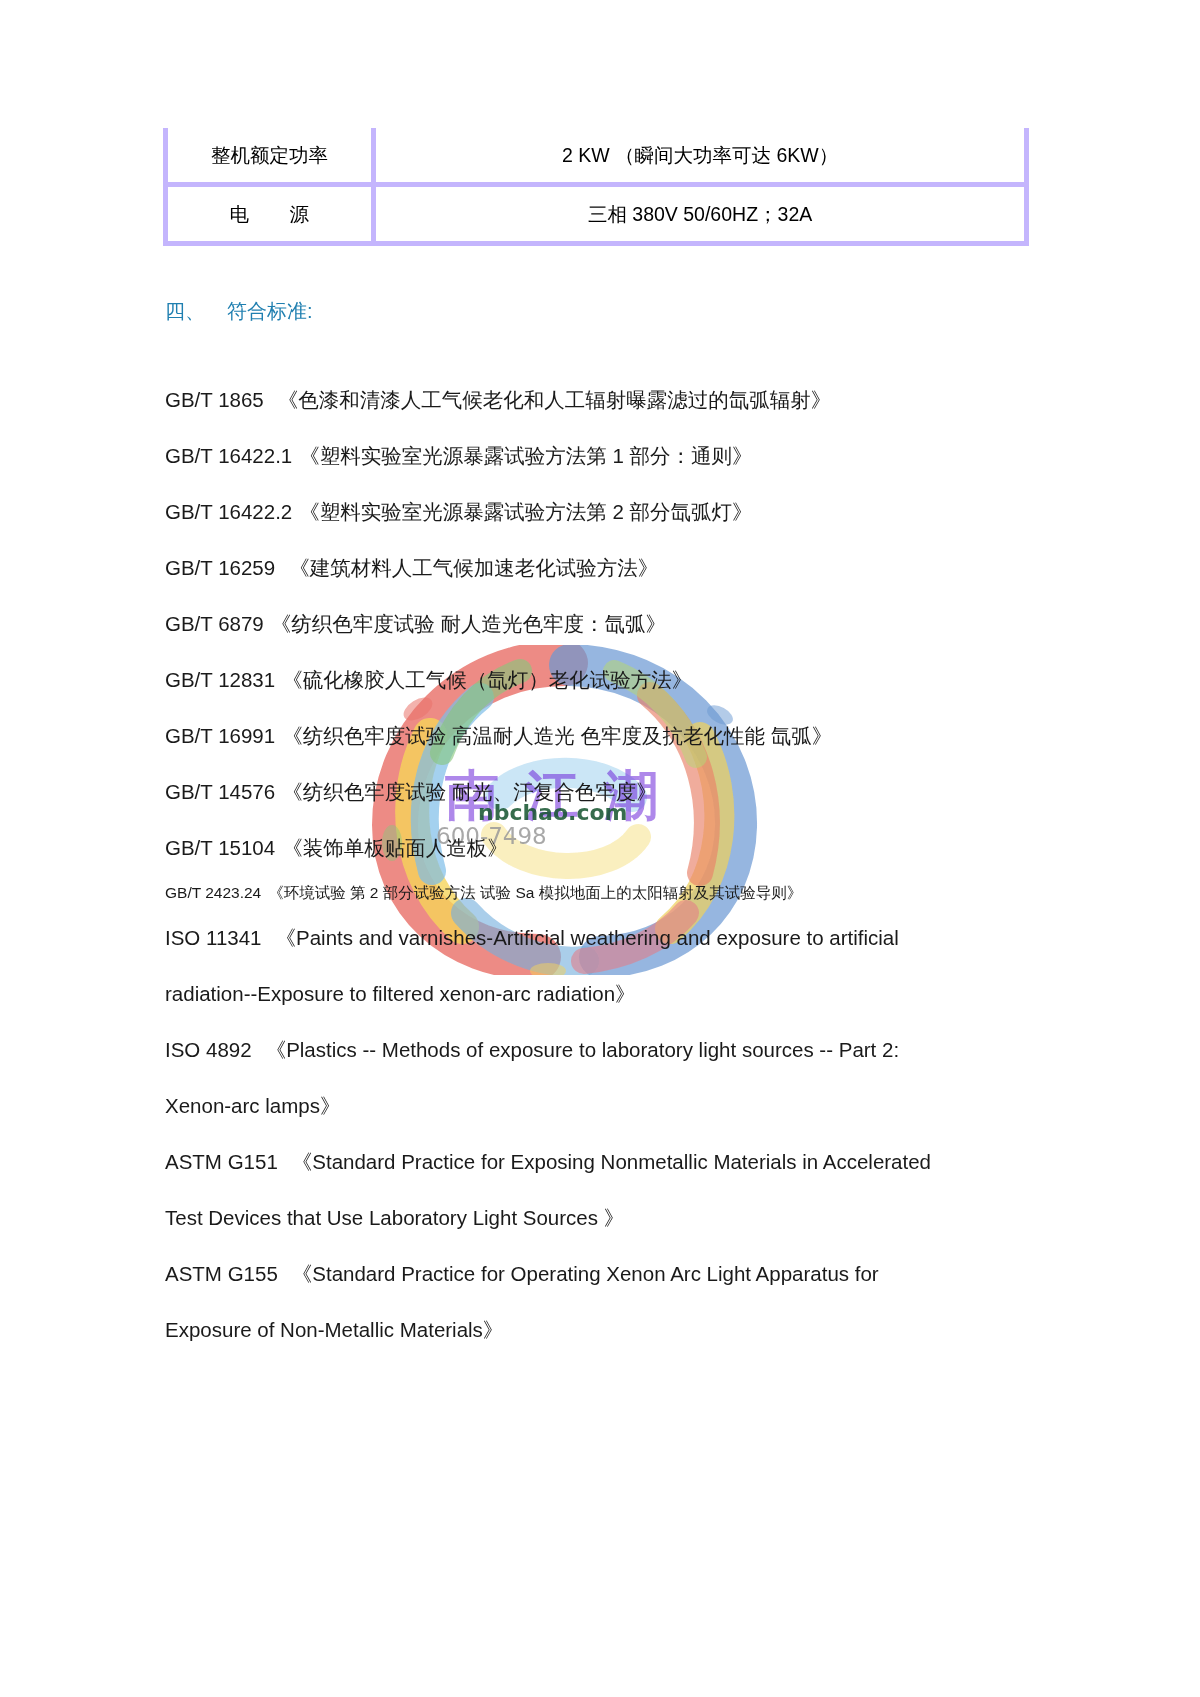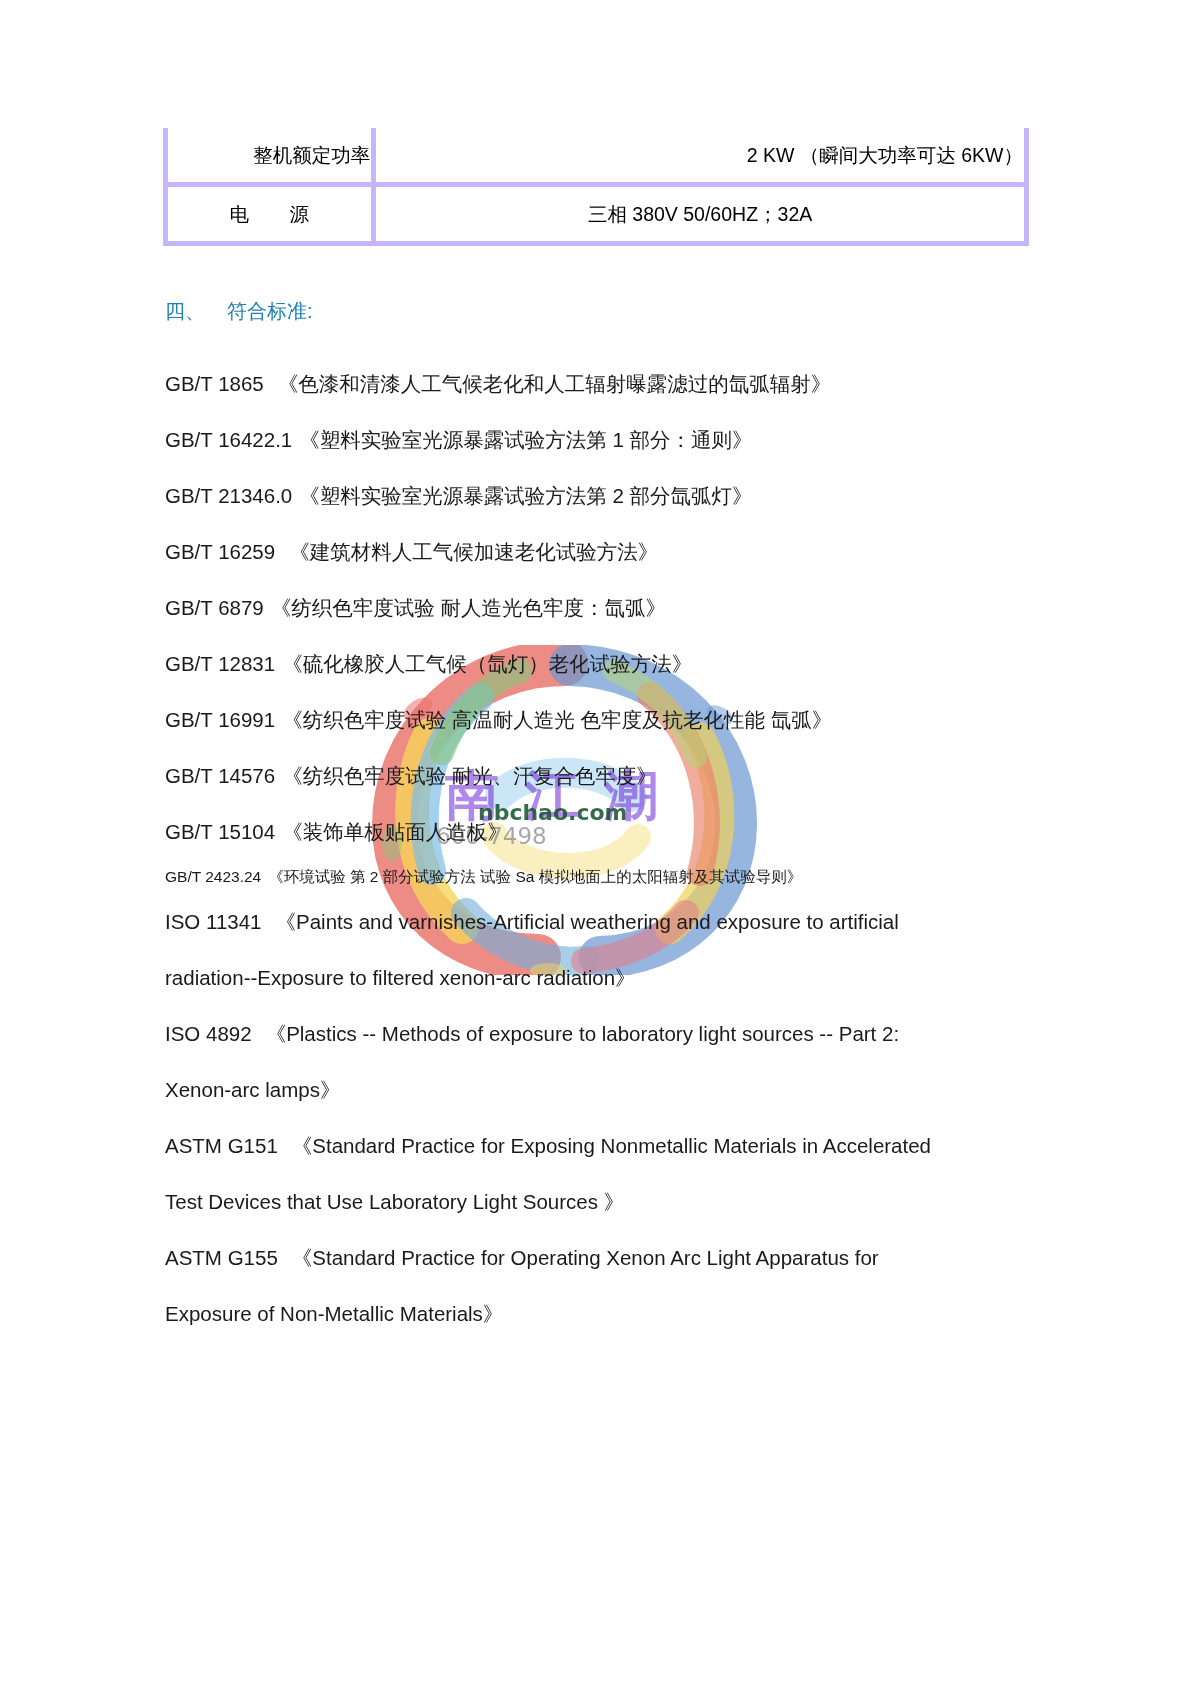--- a/index.html
+++ b/index.html
@@ -82,21 +82,21 @@
   }
   .spec-table td {
     border: 5px solid #c4b5fd;
     height: 52px;
     font-size: 19.5px;
     color: #000000;
     text-align: center;
     vertical-align: middle;
     font-family: "Liberation Sans", "DejaVu Sans", sans-serif;
   }
-  .spec-table tr:first-child td { border-top: none; text-align: right; }
+  .spec-table tr:first-child td { border-top: none; }
   .spec-table .lbl { width: 205px; }
   .spec-table .val { width: 661px; }
   .wide-gap { letter-spacing: 0.5px; }
 
   
   .section-heading {
     position: absolute;
     left: 165px;
     top: 298px;
     z-index: 4;
@@ -104,21 +104,21 @@
     color: #1f7fb0;
     font-family: "Liberation Sans", "DejaVu Sans", sans-serif;
     white-space: nowrap;
   }
   .section-heading .num { margin-right: 22px; }
 
   
   .std-list {
     position: absolute;
     left: 165px;
-    top: 356px;
+    top: 372px;
     width: 800px;
     z-index: 4;
   }
   .std-line {
     font-size: 20.5px;
     line-height: 56px;
     color: #1a1a1a;
     white-space: nowrap;
     font-family: "Liberation Sans", "DejaVu Sans", sans-serif;
   }
@@ -180,21 +180,21 @@
     </tbody>
   </table>
 
   <div class="section-heading">
     <span class="num">四、</span><span>符合标准:</span>
   </div>
 
   <div class="std-list" id="std-list">
       <div class="std-line"><span class="code">GB/T 1865</span><span class="sp-wide"></span><span>《色漆和清漆人工气候老化和人工辐射曝露滤过的氙弧辐射》</span></div>
       <div class="std-line"><span class="code">GB/T 16422.1</span><span class="sp-narrow"></span><span>《塑料实验室光源暴露试验方法第 1 部分：通则》</span></div>
-      <div class="std-line"><span class="code">GB/T 21346.0</span><span class="sp-narrow"></span><span>《塑料实验室光源暴露试验方法第 2 部分氙弧灯》</span></div>
+      <div class="std-line"><span class="code">GB/T 16422.2</span><span class="sp-narrow"></span><span>《塑料实验室光源暴露试验方法第 2 部分氙弧灯》</span></div>
       <div class="std-line"><span class="code">GB/T 16259</span><span class="sp-wide"></span><span>《建筑材料人工气候加速老化试验方法》</span></div>
       <div class="std-line"><span class="code">GB/T 6879</span><span class="sp-narrow"></span><span>《纺织色牢度试验 耐人造光色牢度：氙弧》</span></div>
       <div class="std-line"><span class="code">GB/T 12831</span><span class="sp-narrow"></span><span>《硫化橡胶人工气候（氙灯）老化试验方法》</span></div>
       <div class="std-line"><span class="code">GB/T 16991</span><span class="sp-narrow"></span><span>《纺织色牢度试验 高温耐人造光 色牢度及抗老化性能 氙弧》</span></div>
       <div class="std-line"><span class="code">GB/T 14576</span><span class="sp-narrow"></span><span>《纺织色牢度试验 耐光、汗复合色牢度》</span></div>
       <div class="std-line"><span class="code">GB/T 15104</span><span class="sp-narrow"></span><span>《装饰单板贴面人造板》</span></div>
       <div class="std-line small"><span class="code">GB/T 2423.24</span><span class="sp-narrow"></span><span>《环境试验 第 2 部分试验方法 试验 Sa 模拟地面上的太阳辐射及其试验导则》</span></div>
       <div class="std-line en"><span class="code">ISO 11341</span><span class="sp-wide"></span><span>《Paints and varnishes-Artificial weathering and exposure to artificial radiation--Exposure to filtered xenon-arc radiation》</span></div>
       <div class="std-line en"><span class="code">ISO 4892</span><span class="sp-wide"></span><span>《Plastics -- Methods of exposure to laboratory light sources -- Part 2: Xenon-arc lamps》</span></div>
       <div class="std-line en"><span class="code">ASTM G151</span><span class="sp-wide"></span><span>《Standard Practice for Exposing Nonmetallic Materials in Accelerated Test Devices that Use Laboratory Light Sources 》</span></div>

